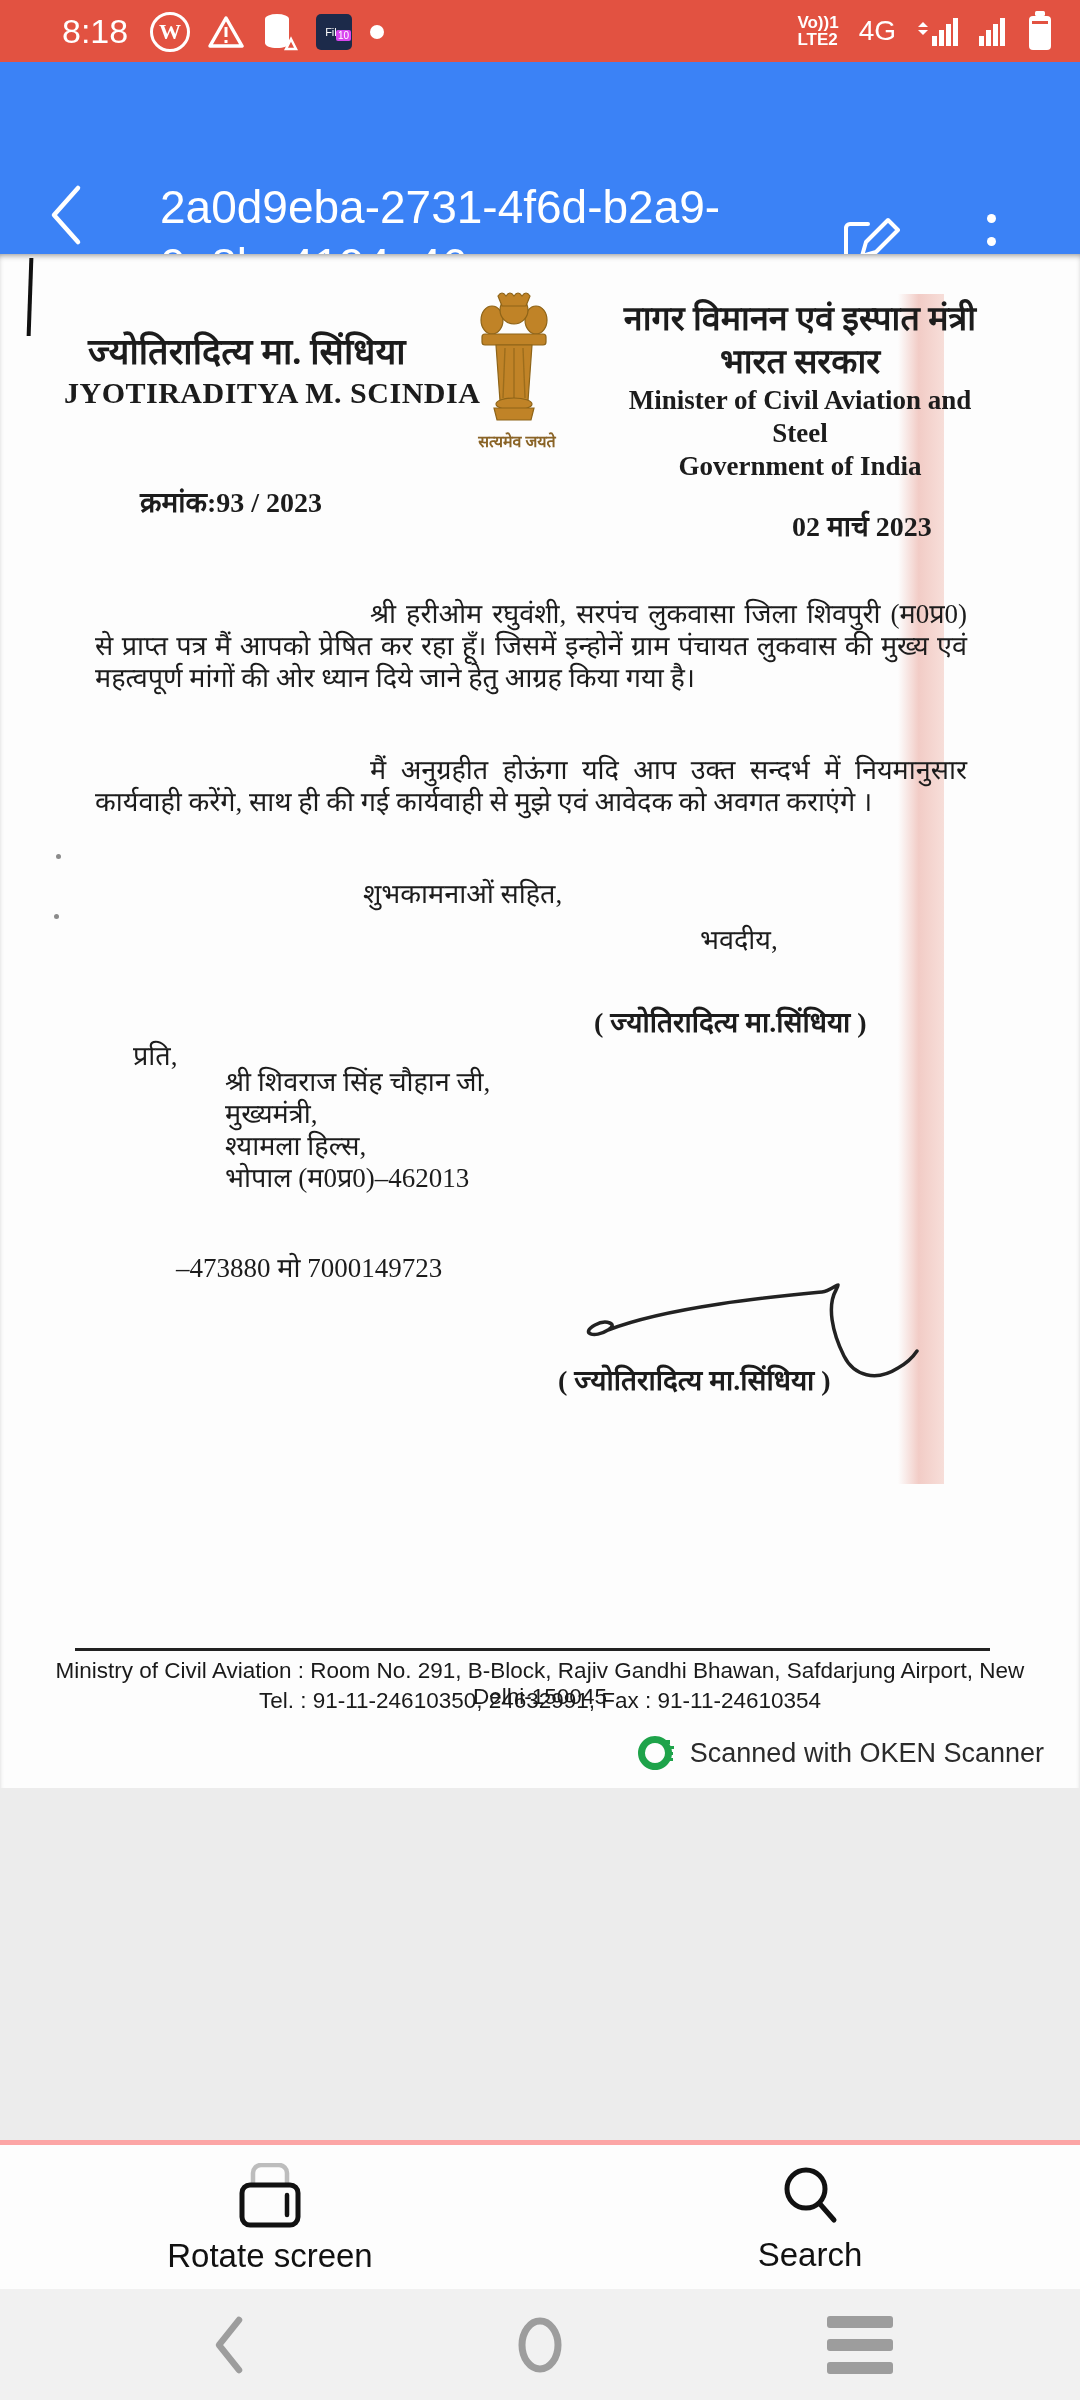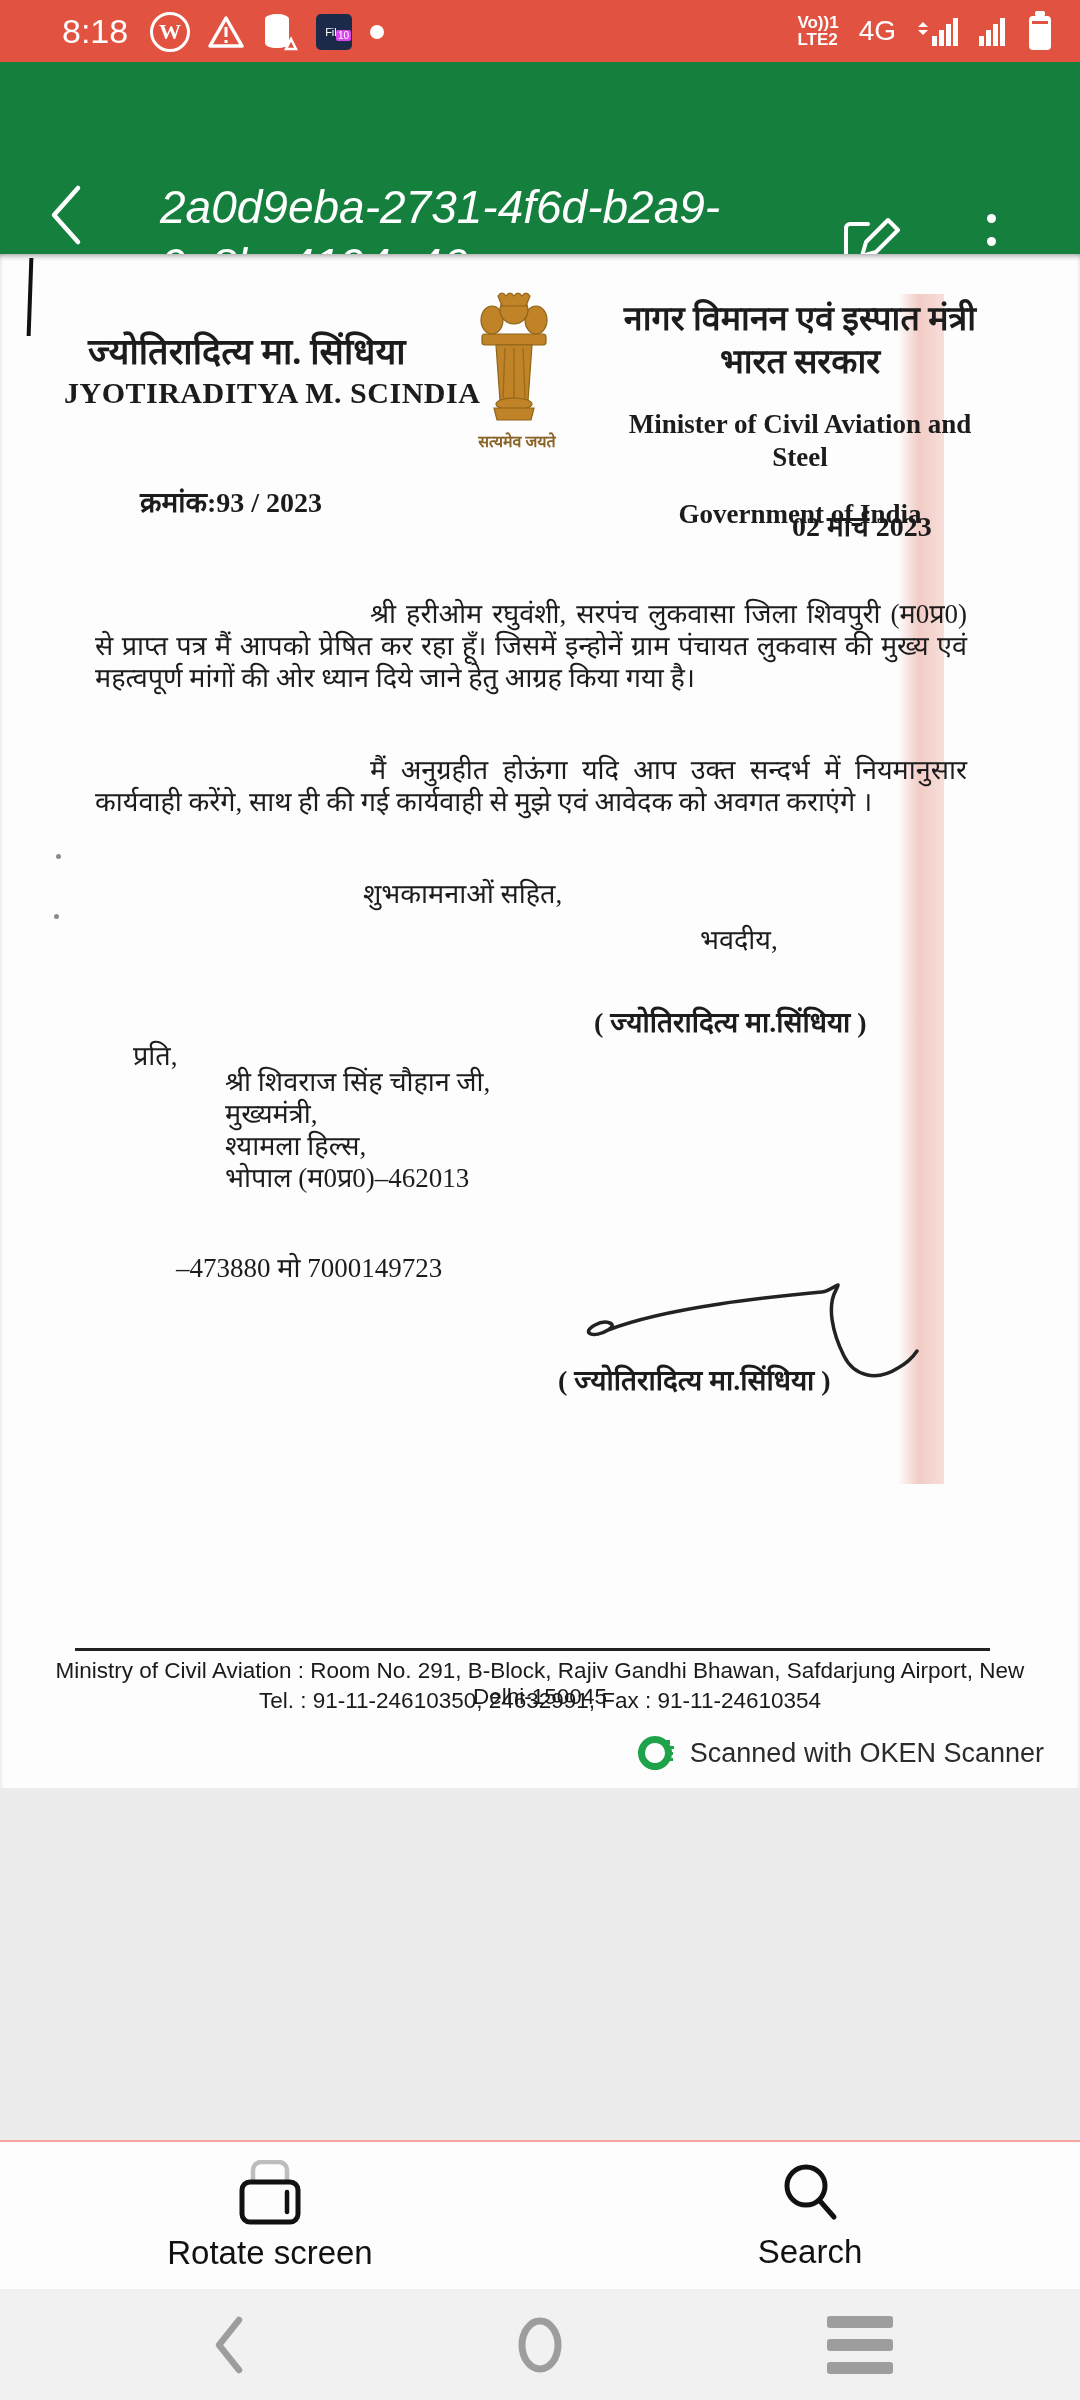--- a/index.html
+++ b/index.html
@@ -13,21 +13,21 @@
   .w-icon{width:34px;height:34px;border:3px solid #fff;border-radius:50%;color:#fff;
           font-family:"Liberation Serif",serif;font-size:22px;font-weight:bold;display:flex;align-items:center;justify-content:center;}
   .file-badge{width:36px;height:36px;background:#1c2a4a;border-radius:5px;position:relative;display:flex;align-items:center;justify-content:center;}
   .file-badge .fb-label{color:#fff;font-size:11px;}
   .file-badge .fb-count{position:absolute;right:1px;bottom:9px;background:#d946ef;color:#fff;font-size:10px;padding:0 2px;border-radius:2px;}
   .sb-dot{width:14px;height:14px;border-radius:50%;background:#fff;}
   .sb-right{position:absolute;right:28px;top:8px;display:flex;align-items:center;gap:20px;height:46px;}
   .volte{display:flex;flex-direction:column;line-height:17px;font-size:17px;font-weight:bold;text-align:left;}
   .net4g{font-size:28px;font-weight:400;}
 
-  .app-bar{position:absolute;left:0;top:62px;width:1080px;height:192px;background:#15803d;color:#fff;font-style:italic;}
+  .app-bar{position:absolute;left:0;top:62px;width:1080px;height:192px;background:#3b82f6;color:#fff;}
   .ab-title{position:absolute;left:160px;top:116px;width:720px;font-size:46px;line-height:58px;font-weight:400;}
   .ab-back{position:absolute;left:38px;top:118px;width:60px;height:70px;cursor:pointer;}
   .ab-edit{position:absolute;left:836px;top:148px;width:64px;height:64px;cursor:pointer;}
   .ab-menu{position:absolute;left:968px;top:152px;width:46px;height:80px;cursor:pointer;display:flex;flex-direction:column;align-items:center;gap:14px;}
   .ab-menu i{width:9px;height:9px;border-radius:50%;background:#fff;}
 
   
   .doc{position:absolute;left:0;top:254px;width:1080px;height:1534px;background:#fdfdfd;
        font-family:"Liberation Serif",serif;color:#1c1c1c;box-shadow:inset 0 4px 6px -3px rgba(0,0,0,.45);}
   .scan-tick{position:absolute;left:28px;top:4px;width:4px;height:78px;background:#111;transform:rotate(2deg);}
@@ -35,21 +35,21 @@
               background:linear-gradient(to right,rgba(244,206,200,0),#f2ccc6 45%,#f7ded9);}
   .speck{position:absolute;width:5px;height:5px;border-radius:50%;background:#8b8b8b;}
 
   .lh-name-hi{position:absolute;left:88px;top:72px;font-size:36px;font-weight:bold;}
   .lh-name-en{position:absolute;left:64px;top:122px;font-size:30px;font-weight:bold;letter-spacing:.5px;}
   .emblem{position:absolute;left:468px;top:36px;width:92px;height:142px;}
   .emblem-caption{position:absolute;left:452px;top:176px;width:130px;text-align:center;font-size:16px;color:#8a6427;font-weight:bold;}
   .lh-right{position:absolute;left:600px;top:44px;width:400px;text-align:center;}
   .lh-right .hi1{font-size:34px;font-weight:bold;line-height:42px;}
   .lh-right .hi2{font-size:34px;font-weight:bold;line-height:44px;}
-  .lh-right .en{font-size:27px;font-weight:bold;line-height:33px;margin-top:24px;}
+  .lh-right .en{font-size:27px;font-weight:bold;line-height:33px;}
 
   .ref-no{position:absolute;left:140px;top:228px;font-size:28px;font-weight:bold;}
   .date{position:absolute;left:792px;top:252px;font-size:28px;font-weight:bold;}
 
   .para{position:absolute;left:95px;width:872px;font-size:27px;line-height:32px;text-align:justify;text-indent:275px;}
   .para1{top:344px;}
   .para2{top:500px;}
   .closing-wishes{position:absolute;left:363px;top:620px;font-size:27px;}
   .closing-yours{position:absolute;left:700px;top:666px;font-size:27px;}
   .signatory1{position:absolute;left:594px;top:748px;font-size:28px;font-weight:bold;}
@@ -64,21 +64,21 @@
   .foot1{position:absolute;left:50px;top:1404px;width:980px;text-align:center;font-size:22.5px;
          font-family:"Liberation Sans",sans-serif;color:#1a1a1a;}
   .foot2{position:absolute;left:50px;top:1434px;width:980px;text-align:center;font-size:22.5px;
          font-family:"Liberation Sans",sans-serif;color:#1a1a1a;}
   .oken{position:absolute;right:36px;top:1478px;display:flex;align-items:center;gap:14px;
         font-family:"Liberation Sans",sans-serif;font-size:27px;color:#2b2b2b;}
 
   
   .gray-gap{position:absolute;left:0;top:1788px;width:1080px;height:352px;background:#ececec;}
   .toolbar{position:absolute;left:0;top:2140px;width:1080px;height:148px;background:#fdfdfd;
-           border-top:2px solid #fca5a5;border-bottom:1px solid #d8d8d8;display:flex;}
+           border-top:5px solid #fca5a5;border-bottom:1px solid #d8d8d8;display:flex;}
   .tb-item{flex:1;display:flex;flex-direction:column;align-items:center;justify-content:center;gap:8px;cursor:pointer;}
   .tb-label{font-size:33px;color:#111;}
   .nav-bar{position:absolute;left:0;top:2289px;width:1080px;height:111px;background:#f1f1f1;}
   .nav-btn{position:absolute;top:0;width:160px;height:111px;display:flex;align-items:center;justify-content:center;cursor:pointer;}
   .nav-back{left:148px;} .nav-home{left:460px;} .nav-menu{left:780px;}
   .nav-menu .bars{display:flex;flex-direction:column;gap:11px;}
   .nav-menu .bars i{display:block;width:66px;height:12px;border-radius:3px;background:#9d9d9d;}
 </style>
 </head>
 <body>

